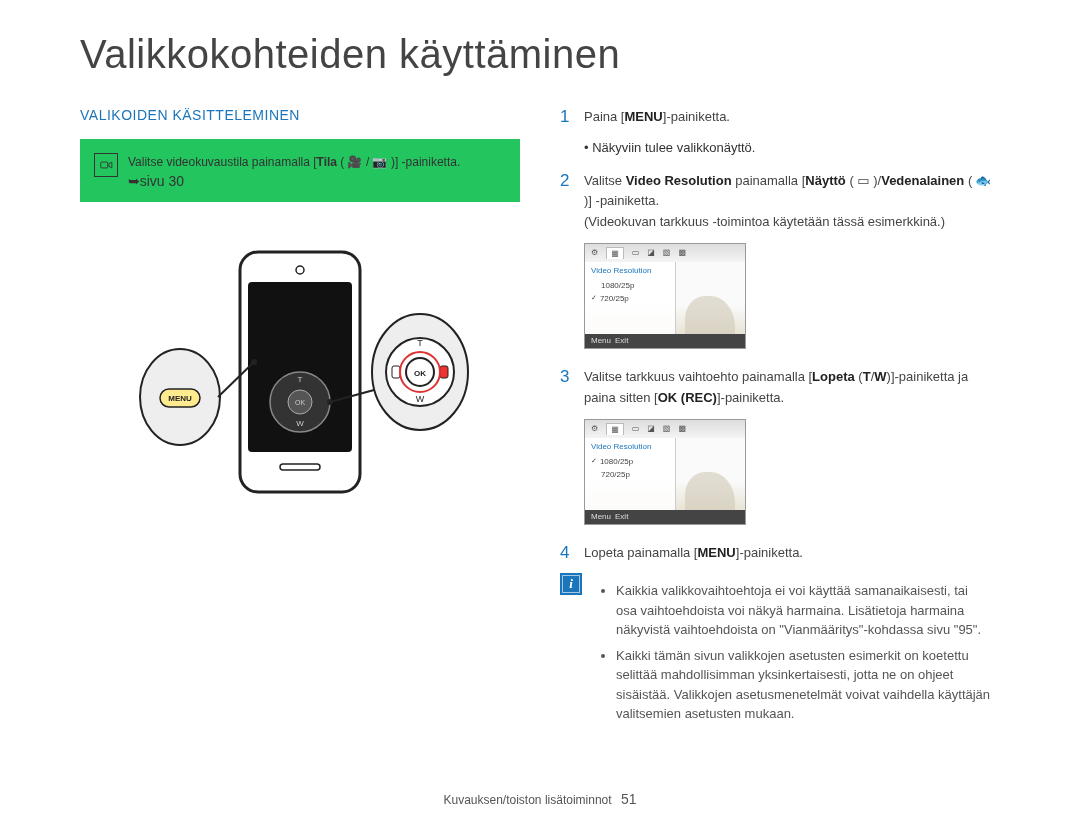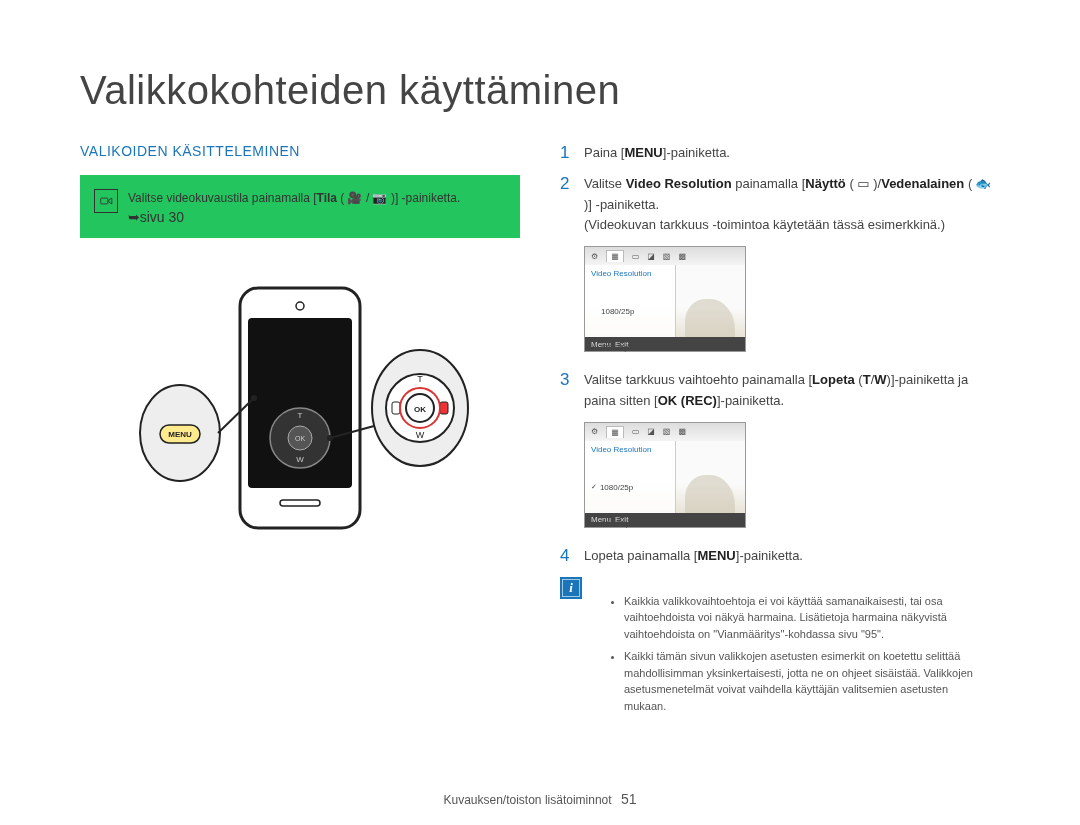--- a/index.html
+++ b/index.html
@@ -6,21 +6,21 @@
     margin: 0;
     padding: 0;
     font-family: Arial, Helvetica, sans-serif;
     background: #fff;
     color: #333;
     width: 1080px;
     height: 825px;
     overflow: hidden;
   }
   .page {
-    padding: 68px 80px 20px 80px;
+    padding: 32px 80px 20px 80px;
     box-sizing: border-box;
     height: 100%;
     position: relative;
   }
   .page-title {
     font-size: 40px;
     font-weight: 300;
     color: #444;
     margin: 0 0 30px 0;
     letter-spacing: 0.5px;
@@ -137,21 +137,20 @@
     color: #1b75bb;
     font-size: 8px;
     padding: 2px 6px 4px 6px;
   }
   .menu-item {
     padding: 2px 6px;
     display: flex;
     align-items: flex-start;
     gap: 3px;
     color: #444;
-    margin-top: 23px;
   }
   .menu-item.sel::before {
     content: "✓";
     font-size: 7px;
   }
   .menu-item:not(.sel)::before {
     content: "";
     width: 7px;
     display: inline-block;
   }
@@ -202,26 +201,26 @@
     font-size: 13px;
     position: relative;
   }
   .note-icon::after {
     content: "";
     position: absolute;
     inset: 2px;
     border: 1px solid rgba(255,255,255,0.6);
   }
   .note-list {
-    font-size: 11px;
+    font-size: 13px;
     line-height: 1.5;
     color: #555;
     flex: 1;
     padding-left: 0;
-    margin: 16px;
+    margin: 8px;
   }
   .note-list li {
     list-style: disc;
     margin-left: 16px;
     margin-bottom: 6px;
   }
   .device-illus {
     margin-top: 40px;
     display: flex;
     justify-content: center;
@@ -308,20 +307,21 @@
     </div>
 
     <div class="col-right">
 
       <div class="ol-row">
         <div class="ol-num">1</div>
         <div class="ol-body">
           <span>Paina [</span><strong>MENU</strong><span>]-painiketta.</span>
         </div>
       </div>
+      <div class="bullet-sub">• Näkyviin tulee valikkonäyttö.</div>
 
       <div class="ol-row">
         <div class="ol-num">2</div>
         <div class="ol-body">
           <span>Valitse </span><strong>Video Resolution</strong><span> painamalla [</span><strong>Näyttö</strong><span> ( ▭ )/</span><strong>Vedenalainen</strong><span> ( 🐟 )] -painiketta.</span><br>
           <span>(Videokuvan tarkkuus -toimintoa käytetään tässä esimerkkinä.)</span>
         </div>
       </div>
 
       <div class="screen">

